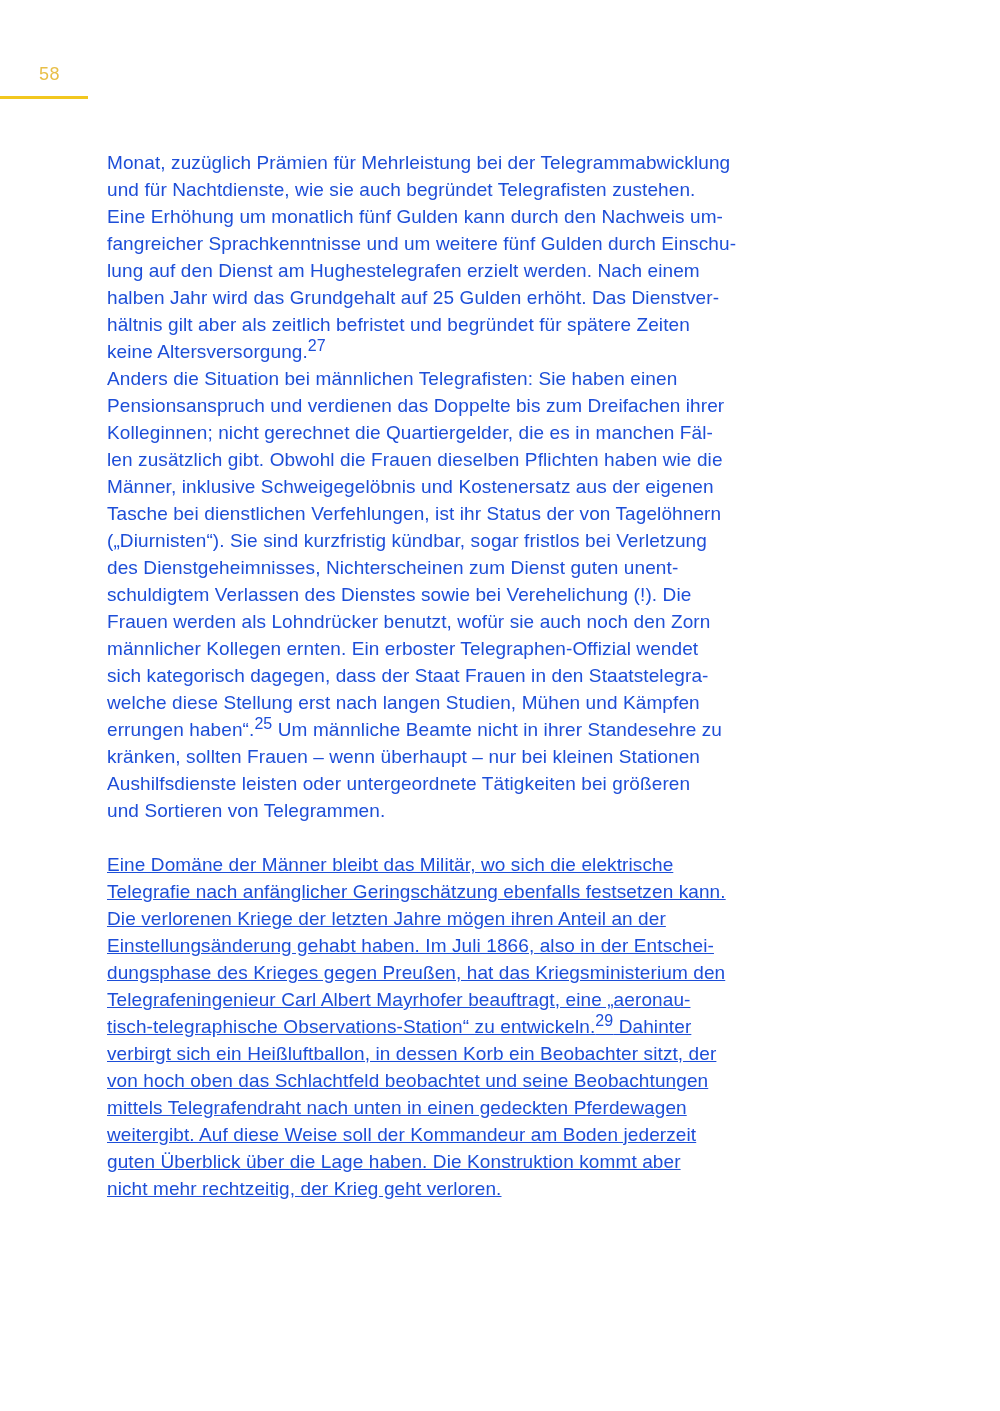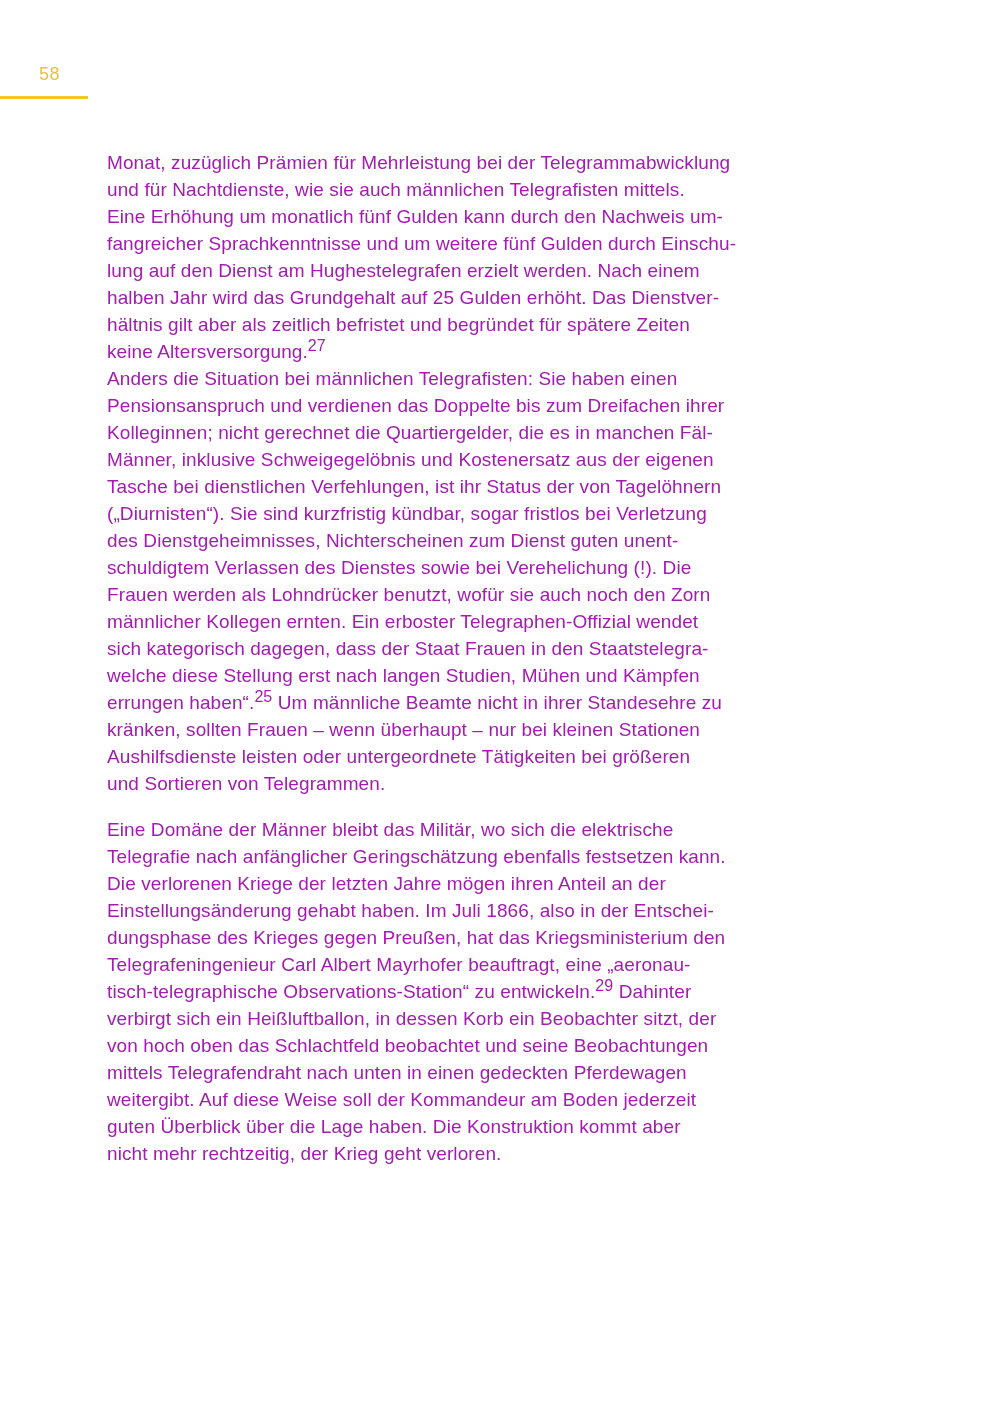--- a/index.html
+++ b/index.html
@@ -38,51 +38,52 @@
     left: 107px;
     top: 149px;
     width: 680px;
     font-size: 19px;
     font-weight: 400;
     line-height: 27px;
     letter-spacing: 0.1px;
     color: #5d5d5d; 
   }
   .paragraph { margin: 0; }
-  .paragraph.gap-before { margin-top: 19px; }
+  .paragraph.gap-before { margin-top: 27px; text-decoration: underline; }
   .line { white-space: nowrap; }
   .line sup {
     font-size: 16px;
     line-height: 0;
     vertical-align: baseline;
     position: relative;
     top: -7px;
   }
 </style>
 </head>
 <body>
 
 <div class="page">
   <div class="page-number" style="color: rgb(232, 191, 72);">58</div>
   <div class="accent-rule" style="background: rgb(242, 199, 31);"></div>
-  <div class="body-text" style="color: #a21caf;">
+  <div class="body-text" style="color: #1d4ed8;">
       <div class="paragraph">
         <div class="line">Monat, zuzüglich Prämien für Mehrleistung bei der Telegrammabwicklung</div>
-        <div class="line">und für Nachtdienste, wie sie auch männlichen Telegrafisten mittels.</div>
+        <div class="line">und für Nachtdienste, wie sie auch begründet Telegrafisten zustehen.</div>
         <div class="line">Eine Erhöhung um monatlich fünf Gulden kann durch den Nachweis um-</div>
         <div class="line">fangreicher Sprachkenntnisse und um weitere fünf Gulden durch Einschu-</div>
         <div class="line">lung auf den Dienst am Hughestelegrafen erzielt werden. Nach einem</div>
         <div class="line">halben Jahr wird das Grundgehalt auf 25 Gulden erhöht. Das Dienstver-</div>
         <div class="line">hältnis gilt aber als zeitlich befristet und begründet für spätere Zeiten</div>
         <div class="line"><span>keine Altersversorgung.</span><sup>27</sup></div>
       </div>
       <div class="paragraph">
         <div class="line">Anders die Situation bei männlichen Telegrafisten: Sie haben einen</div>
         <div class="line">Pensionsanspruch und verdienen das Doppelte bis zum Dreifachen ihrer</div>
         <div class="line">Kolleginnen; nicht gerechnet die Quartiergelder, die es in manchen Fäl-</div>
+        <div class="line">len zusätzlich gibt. Obwohl die Frauen dieselben Pflichten haben wie die</div>
         <div class="line">Männer, inklusive Schweigegelöbnis und Kostenersatz aus der eigenen</div>
         <div class="line">Tasche bei dienstlichen Verfehlungen, ist ihr Status der von Tagelöhnern</div>
         <div class="line">(„Diurnisten“). Sie sind kurzfristig kündbar, sogar fristlos bei Verletzung</div>
         <div class="line">des Dienstgeheimnisses, Nichterscheinen zum Dienst guten unent-</div>
         <div class="line">schuldigtem Verlassen des Dienstes sowie bei Verehelichung (!). Die</div>
         <div class="line">Frauen werden als Lohndrücker benutzt, wofür sie auch noch den Zorn</div>
         <div class="line">männlicher Kollegen ernten. Ein erboster Telegraphen-Offizial wendet</div>
         <div class="line">sich kategorisch dagegen, dass der Staat Frauen in den Staatstelegra-</div>
         <div class="line">welche diese Stellung erst nach langen Studien, Mühen und Kämpfen</div>
         <div class="line"><span>errungen haben“.</span><sup>25</sup><span> Um männliche Beamte nicht in ihrer Standesehre zu</span></div>

